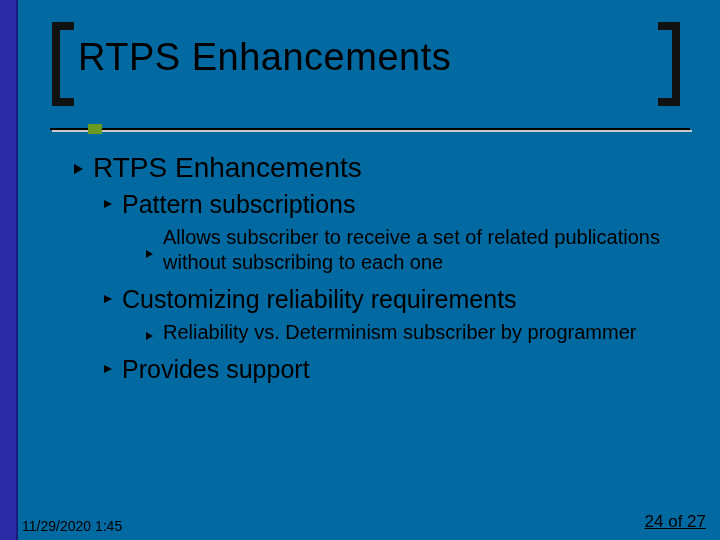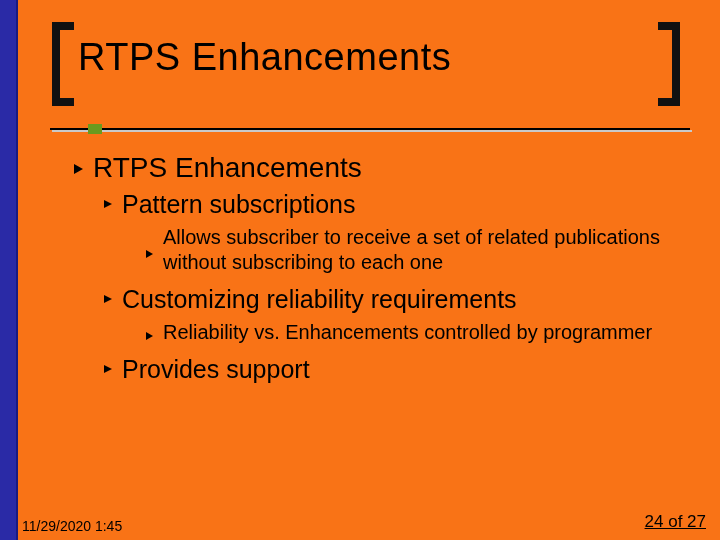--- a/index.html
+++ b/index.html
@@ -1,21 +1,21 @@
 <!DOCTYPE html>
 <html><head>
 <meta charset="utf-8">
 <style>
   * { margin: 0; padding: 0; box-sizing: border-box; }
   html, body { width: 720px; height: 540px; background: #fff; font-family: Arial, Helvetica, sans-serif; color: #000; }
   .slide {
     position: relative;
     width: 720px;
     height: 540px;
-    background: #f97316;
+    background: #0369a1;
   }
   
   .left-stripe {
     position: absolute;
     left: 0;
     top: 0;
     width: 18px;
     height: 540px;
     background: #2a2aa6;
     border-right: 2px solid #1a1a80;
@@ -162,21 +162,21 @@
       <div class="bullet"></div>
       <div class="lvl3-text">Allows subscriber to receive a set of related publications without subscribing to each one</div>
     </div>
 
     <div class="lvl2">
       <div class="bullet"></div>
       <div class="lvl2-text">Customizing reliability requirements</div>
     </div>
     <div class="lvl3">
       <div class="bullet"></div>
-      <div class="lvl3-text">Reliability vs. Enhancements controlled by programmer</div>
+      <div class="lvl3-text">Reliability vs. Determinism subscriber by programmer</div>
     </div>
 
     <div class="lvl2">
       <div class="bullet"></div>
       <div class="lvl2-text">Provides support</div>
     </div>
 
   </div>
 
   <div class="footer-left">11/29/2020 1:45</div>

